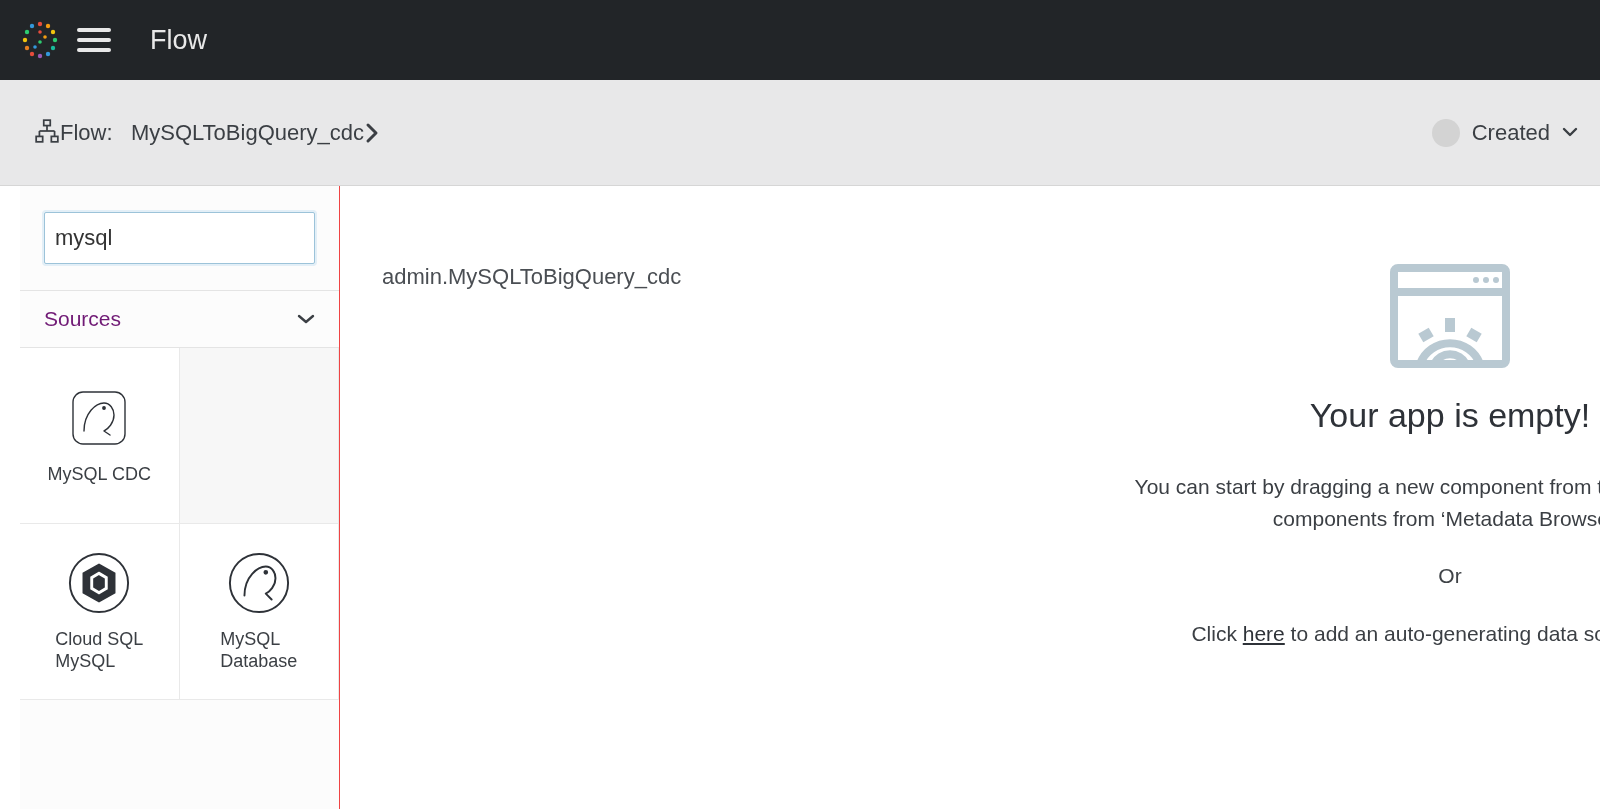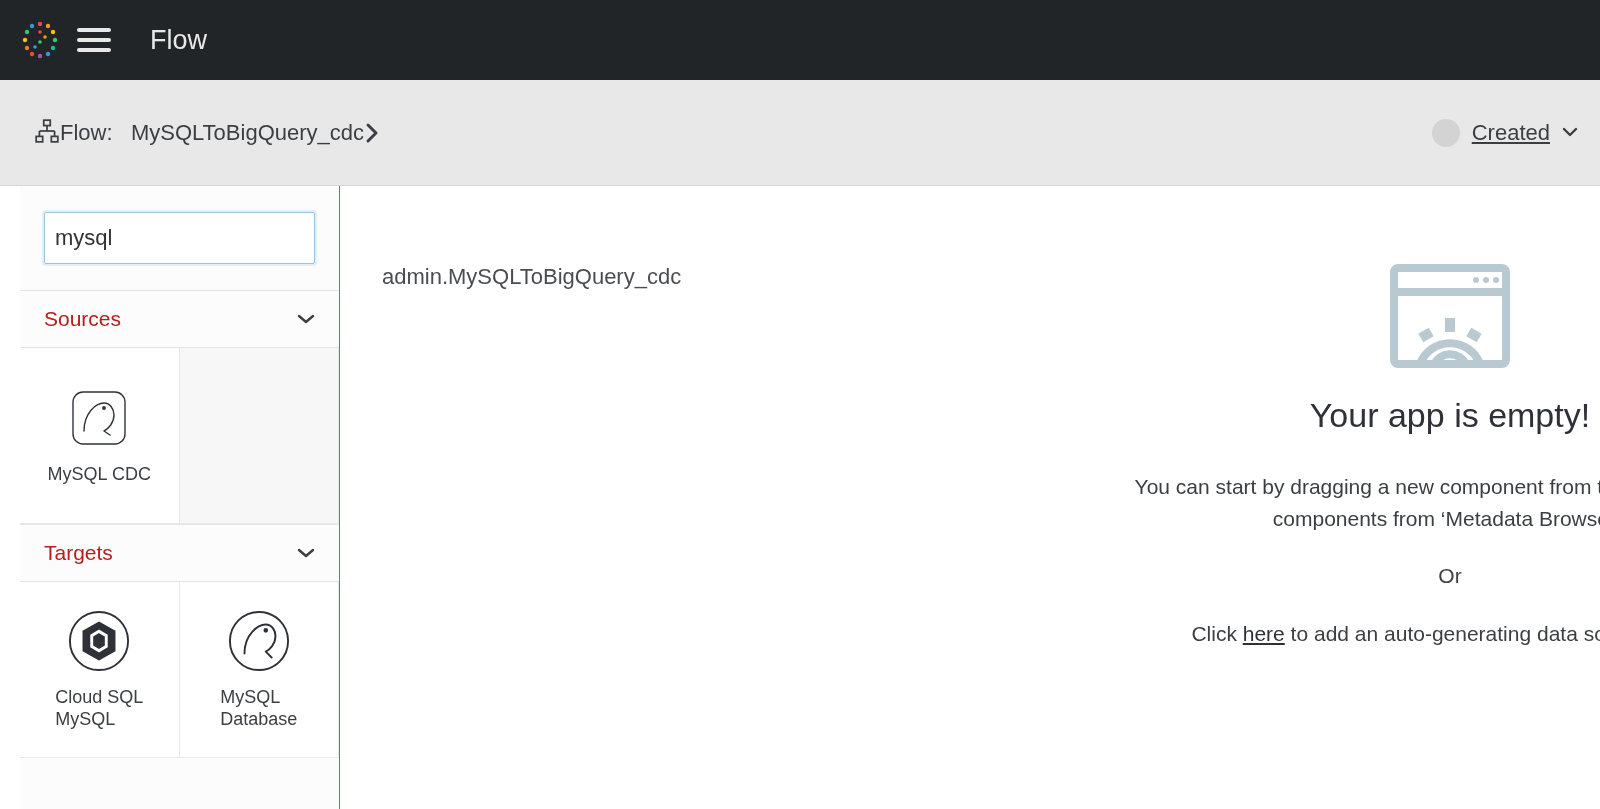--- a/index.html
+++ b/index.html
@@ -28,21 +28,21 @@
     display:flex;
     align-items:center;
     justify-content:space-between;
     padding:0 34px 0 34px;
   }
   .strip-left { display:flex; align-items:center; gap:0; }
   .strip-left .flowlabel { font-size:22px; color:#3b3f44; }
   .strip-left .chev { display:flex; align-items:center; }
   .strip-right { display:flex; align-items:center; gap:12px; cursor:pointer; margin-right:-12px;}
   .status-dot { width:28px; height:28px; border-radius:50%; background:#d3d3d3; }
-  .status-text { font-size:22px; color:#3b3f44;text-decoration:underline; }
+  .status-text { font-size:22px; color:#3b3f44; }
 
   
   .body { display:flex; height:calc(100% - 186px); }
 
   
   .sidebar {
     width:320px;
     flex:0 0 320px;
     border-right:1px solid #ef4444;
     background:#fcfcfc;
@@ -60,21 +60,21 @@
     background:#fff;
   }
   .searchbox input {
     flex:1; border:none; outline:none; font-size:22px; color:#333;
     background:transparent;
   }
 
   .section-head {
     display:flex; align-items:center; justify-content:space-between;
     padding:16px 24px;
-    font-size:21px; color:#b91c1c;
+    font-size:21px; color:#701a75;
     border-top:1px solid #e4e4e4;
     border-bottom:1px solid #e4e4e4;
     background:#fcfcfc;
     cursor:pointer;
   }
   .section-head .arrow { font-size:18px; }
 
   .tiles {
     display:grid; grid-template-columns:1fr 1fr;
   }
@@ -206,28 +206,20 @@
             <rect x="3" y="3" width="52" height="52" rx="10"></rect>
             <path d="M14 42 C14 24 26 14 34 14 C40 14 44 20 44 26 C44 34 38 40 34 42 L40 46" stroke-linecap="round" stroke-linejoin="round"></path>
             <circle cx="34" cy="19" r="1.2" fill="#2e3238"></circle>
           </svg>
         </span>
         <span class="label">MySQL CDC</span>
       </div>
       <div class="tile empty"></div>
     </div>
 
-    <div class="section-head">
-      <span>Targets</span>
-      <span class="arrow">
-        <svg width="18" height="12" viewBox="0 0 18 12" fill="none" stroke="#3b3f44" stroke-width="2.4" stroke-linecap="round" stroke-linejoin="round">
-          <polyline points="2,3 9,9 16,3"></polyline>
-        </svg>
-      </span>
-    </div>
     <div class="tiles">
       <div class="tile">
         <span class="icon">
           <svg width="66" height="66" viewBox="0 0 66 66" fill="none" stroke="#2e3238" stroke-width="2">
             <circle cx="33" cy="33" r="30"></circle>
             <polygon points="33,14 49,23 49,43 33,52 17,43 17,23" fill="#2e3238"></polygon>
             <polygon points="33,20 43,26 43,40 33,46 23,40 23,26" fill="#ffffff"></polygon>
             <polygon points="33,26 38,29 38,37 33,40 28,37 28,29" fill="#2e3238"></polygon>
           </svg>
         </span>

